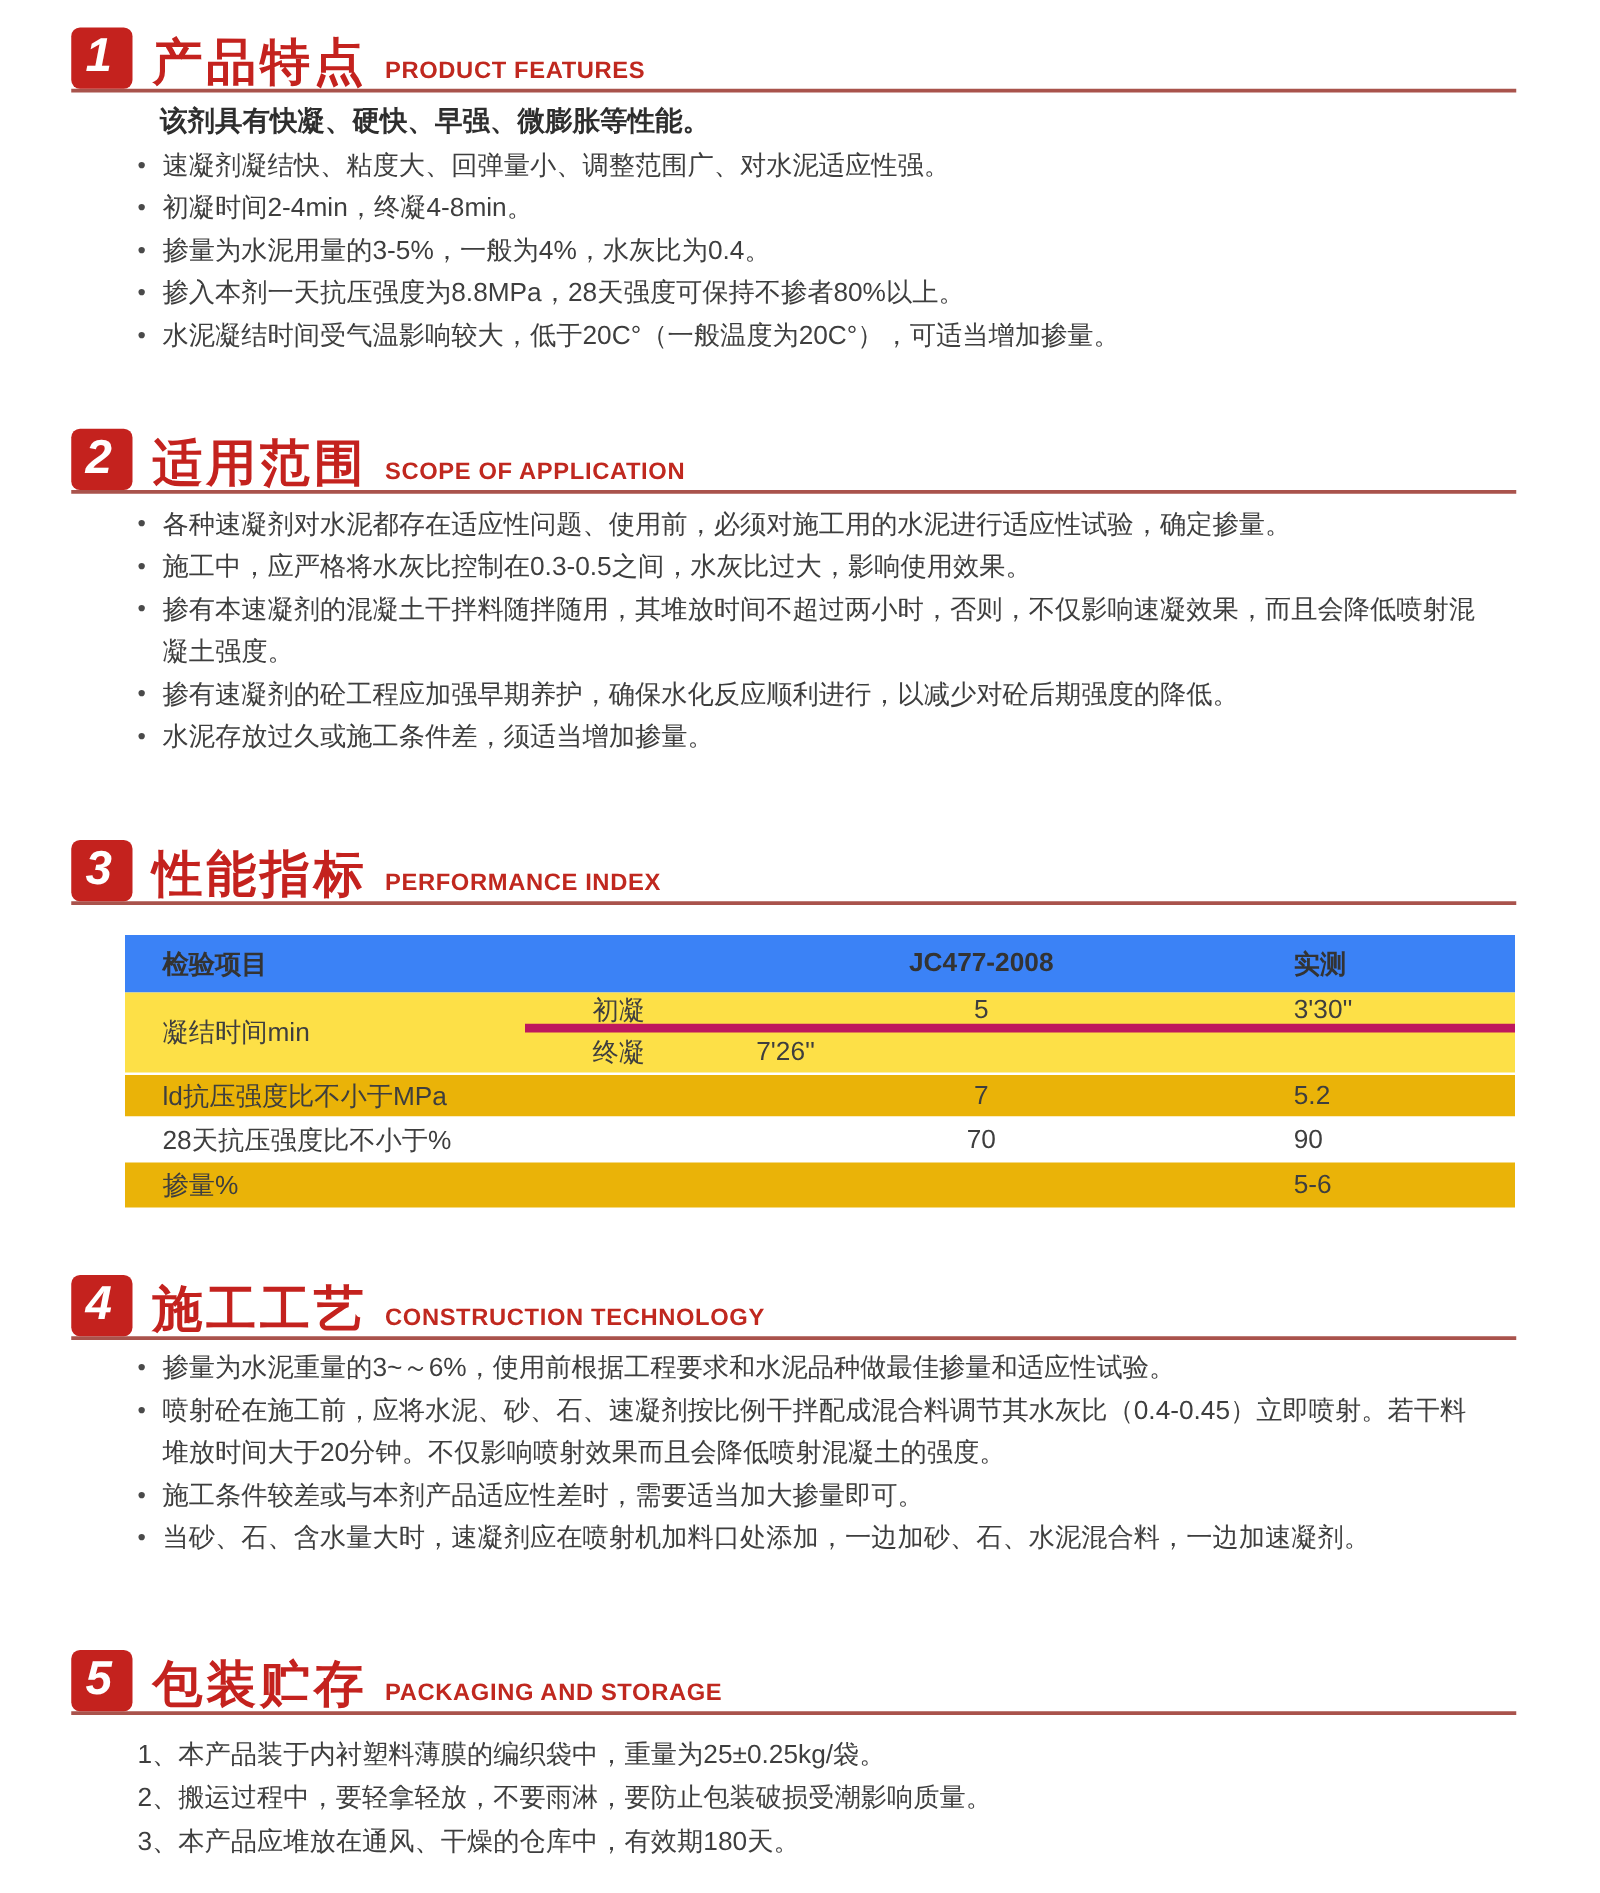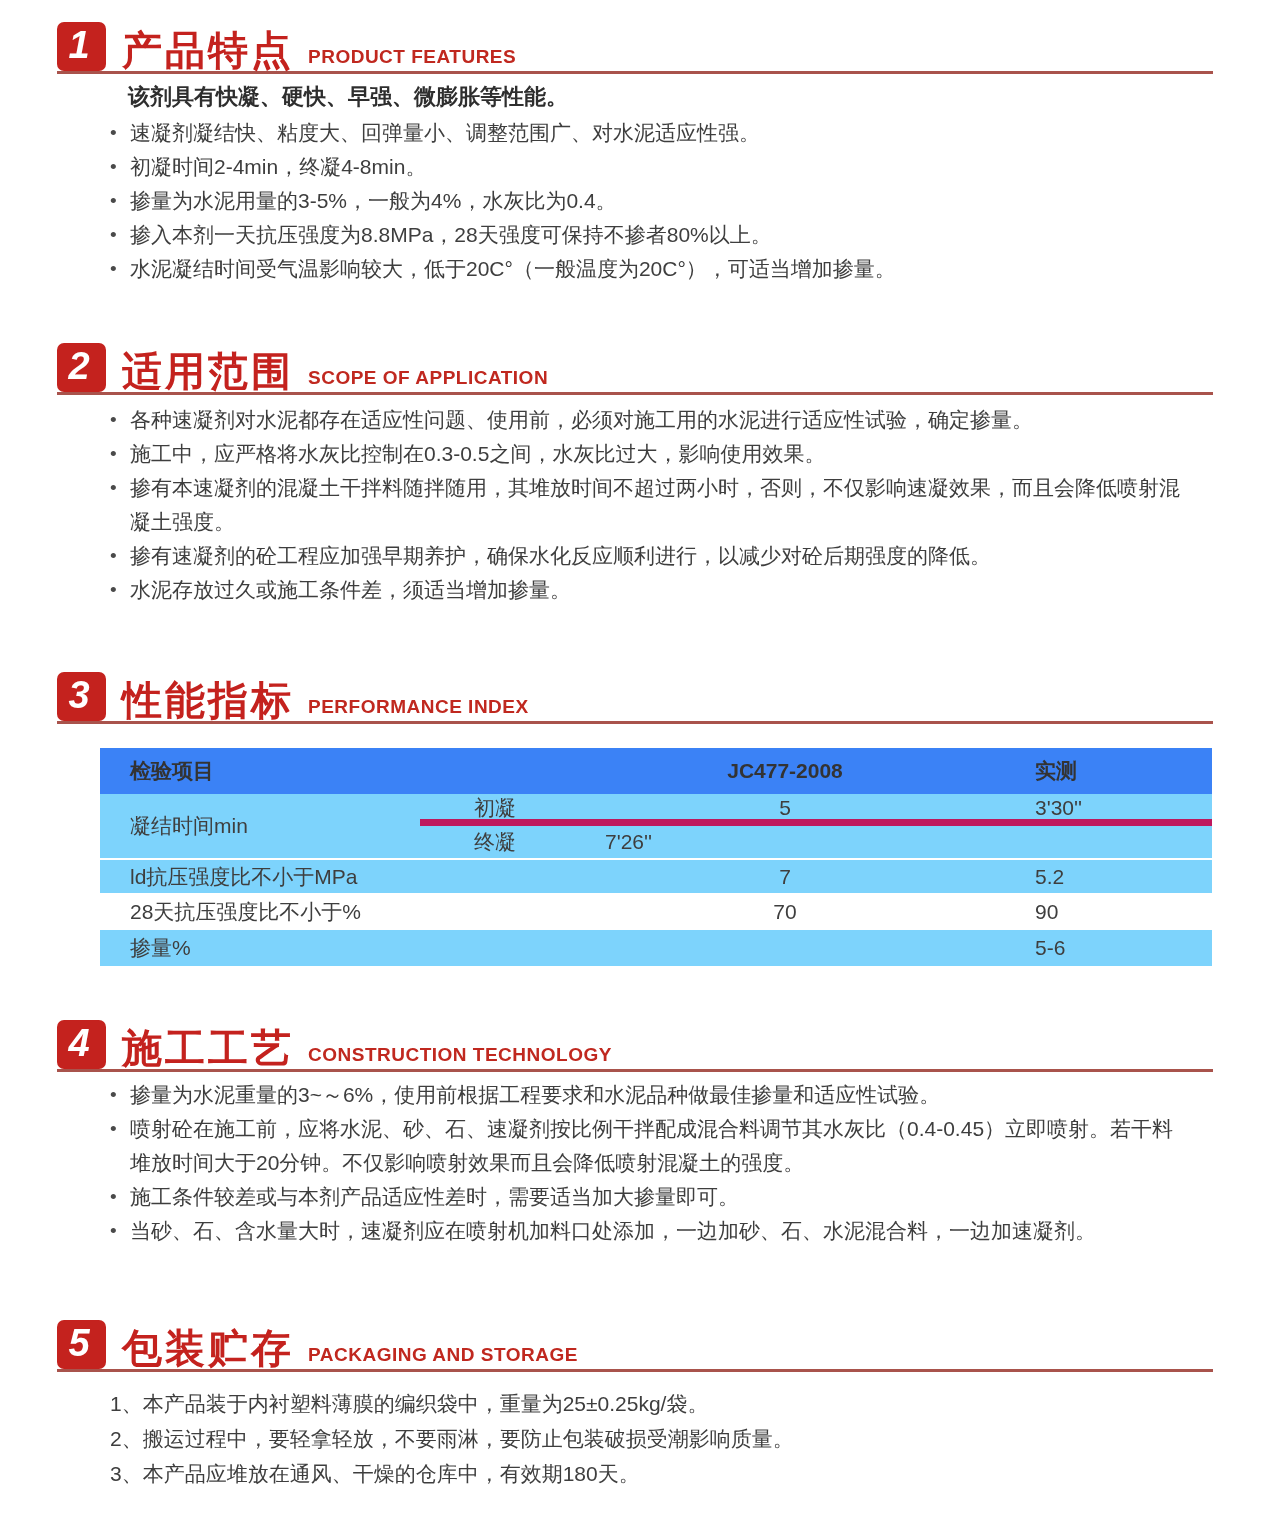--- a/index.html
+++ b/index.html
@@ -35,26 +35,26 @@
   .plist .pitem{font-size:21px;line-height:35px;color:#3e3e3e;white-space:nowrap}
 
   
   .ptable{margin:24px 0 0 100px;width:1112px;font-size:21px;color:#3e3e3e}
   .cell{display:flex;align-items:center}
   .cell.center{justify-content:center}
   .cell.meas{padding-left:35px}
   .cell.name{padding-left:30px}
   .t-head{display:grid;grid-template-columns:320px 150px 430px 1fr;height:46px;
           background:#3b82f6;font-weight:bold;color:#333333}
-  .t-group{display:grid;grid-template-columns:320px 1fr;background:#7dd3fc}
+  .t-group{display:grid;grid-template-columns:320px 1fr;background:#fde047}
   .g-label{display:flex;align-items:center;padding-left:30px}
   .g-rows .subrow{display:grid;grid-template-columns:150px 430px 1fr;height:32px}
   .g-rows .subrow:first-child{border-bottom:7px solid #be185d}
   .t-row{display:grid;grid-template-columns:470px 430px 1fr;height:33px;margin-top:2px}
-  .t-row.shaded{background:#7dd3fc}
+  .t-row.shaded{background:#eab308}
   .t-row.last{height:36px}
 </style>
 </head>
 <body>
 
 <div class="page">
 
   <div class="section s1">
     <div class="sec-head">
       <div class="badge">1</div>

